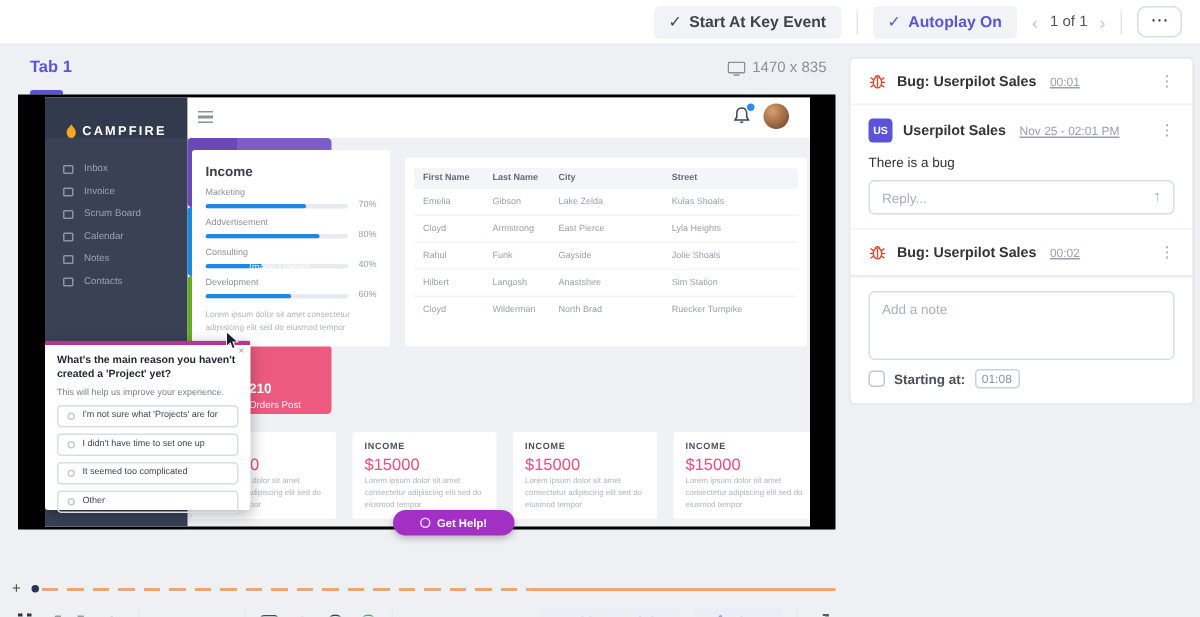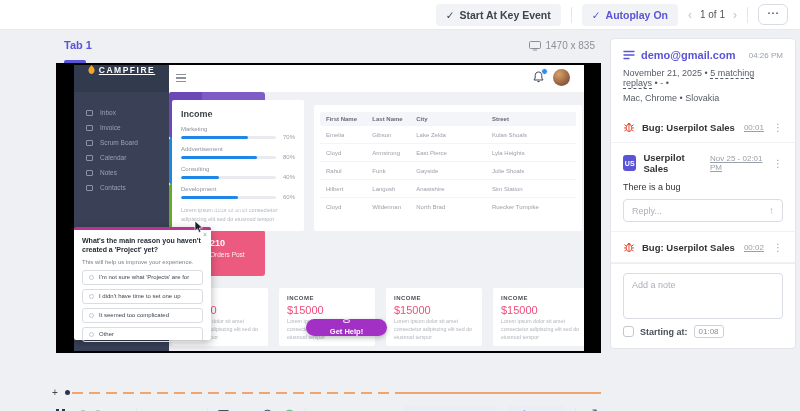--- a/index.html
+++ b/index.html
@@ -11,36 +11,36 @@
     display:flex; align-items:center; justify-content:flex-end; gap:10px; padding-right:12px; }
   .pillbtn { background:#f2f3f6; border-radius:4px; padding:5px 10px; font-size:10.5px;
     font-weight:bold; color:#3f4450; display:flex; align-items:center; gap:5px; cursor:pointer; }
   .pillbtn.purple { color:#5a54d6; }
   .vdiv { width:1px; height:16px; background:#e4e6ec; }
   .pager { display:flex; align-items:center; gap:8px; font-size:10px; color:#555; }
   .chev { color:#c0c3cb; font-size:12px; cursor:pointer; }
   .morebtn { border:1px solid #d9dce2; border-radius:6px; padding:1px 8px 4px;
     font-size:12px; color:#333; cursor:pointer; background:#fff; }
 
-  .main { display:flex;padding-left:44px; }
+  .main { display:flex; }
 
   
   .player { width:565px; position:relative; }
   .tabrow { height:33px; position:relative; }
   .tabname { position:absolute; left:20px; top:9px; font-size:11px; font-weight:bold; color:#5a54d6; }
   .tabind { position:absolute; left:20px; bottom:0; width:22px; height:3px; background:#5a54d6; border-radius:2px 2px 0 0; }
   .resbox { position:absolute; right:14px; top:10px; font-size:10px; color:#8a8f99;
     display:flex; align-items:center; gap:5px; }
 
   .video { position:absolute; left:12px; top:33px; width:545px; height:290px; background:#000; }
   .app { position:absolute; left:18px; top:2px; width:510px; height:286px; background:#f0f1f5; overflow:hidden; }
 
   .app-side { position:absolute; left:0; top:0; width:95px; height:100%; background:#3a4157; }
-  .app-logo { height:27px; background:#323a4d; color:#fff; display:flex; align-items:flex-start;
-    justify-content:center; gap:4px; font-size:8.5px; font-weight:bold; letter-spacing:1.5px;text-decoration:underline; }
+  .app-logo { height:27px; background:#323a4d; color:#fff; display:flex; align-items:flex-end;
+    justify-content:center; gap:4px; font-size:8.5px; font-weight:bold; letter-spacing:1.5px; }
   .app-menu { padding-top:13px; }
   .app-mi { display:flex; align-items:center; gap:7px; padding:4px 0 4px 12px; color:#99a1b4; font-size:6.5px; }
   .app-mi .mico { width:7px; height:6px; border:1px solid #8b93a7; border-radius:1px; flex:0 0 auto; }
 
   .app-head { position:absolute; left:95px; right:0; top:0; height:27px; background:#fff; }
   .hamb { position:absolute; left:7px; top:9px; width:10px; }
   .hamb i { display:block; height:1.4px; background:#8c919b; margin-bottom:2px; }
   .bell { position:absolute; right:40px; top:6px; color:#3c4358; }
   .bellbadge { position:absolute; right:36px; top:3px; width:7px; height:7px; border-radius:50%;
     background:#2f8df2; border:1px solid #fff; }
@@ -62,31 +62,31 @@
   .table-card { left:145px; top:13px; width:268px; height:126px; padding:7px 6px; }
   .t-head { display:flex; background:#f4f5f8; border-radius:2px; padding:4px 6px; }
   .t-head span { font-size:6px; color:#666b76; font-weight:bold; }
   .t-row { display:flex; padding:5.5px 6px; border-bottom:1px solid #f3f4f7; }
   .t-row span { font-size:6px; color:#9ba0aa; }
   .c1{width:19%;} .c2{width:18%;} .c3{width:31%;} .c4{width:32%;}
 
   .statcard { top:145px; width:96px; height:46px; border-radius:3px; display:flex; overflow:hidden; }
   .stat-ico { width:33px; display:flex; align-items:center; justify-content:center; color:#fff; }
   .stat-body { padding:8px 0 0 8px; color:#fff; }
-  .stat-val { font-size:9px; font-weight:bold; }
+  .stat-val { font-size:9px; font-weight:bold;margin-top:16px; }
   .stat-lab { font-size:6.5px; opacity:.9; margin-top:3px; }
 
   .moneycard { top:196px; width:96px; height:58px; padding:7px 8px; }
   .m-lab { font-size:6px; font-weight:bold; color:#4a4f59; letter-spacing:.5px; }
   .m-val { font-size:11px; color:#ef4e7b; margin:3px 0 2px; }
   .m-cap { font-size:5.3px; color:#b0b4bc; line-height:1.5; }
 
-  .gethelp { position:absolute; left:250px; top:256px; width:81px; height:17px; background:#a230c5;
+  .gethelp { position:absolute; left:250px; top:277px; width:81px; height:17px; background:#a230c5;
     border-radius:9px; color:#fff; font-size:7.5px; font-weight:bold; display:flex; align-items:center;
-    justify-content:center; gap:4px; box-shadow:0 2px 5px rgba(0,0,0,.25); z-index:6; cursor:pointer;flex-direction:column; }
+    justify-content:center; gap:4px; box-shadow:0 2px 5px rgba(0,0,0,.25); z-index:6; cursor:pointer; }
   .gh-ico { width:7px; height:7px; border:1px solid rgba(255,255,255,.8); border-radius:50%; }
 
   .survey { position:absolute; left:18px; top:164px; width:137px; height:113px; background:#fff;
     border-top:3px solid #b8358e; border-radius:2px; box-shadow:0 3px 10px rgba(0,0,0,.3);
     padding:6px 8px; z-index:5; }
   .sv-close { position:absolute; right:4px; top:1px; font-size:7px; color:#999; cursor:pointer; }
   .sv-title { font-size:7px; font-weight:bold; color:#1f2430; line-height:1.35; }
   .sv-sub { font-size:6px; color:#7a7f89; margin:4px 0 5px; }
   .sv-opt { border:1px solid #d9dce2; border-radius:3px; padding:3.5px 6px; margin-bottom:4px;
     display:flex; align-items:center; gap:5px; font-size:6px; color:#3f4450; cursor:pointer; }
@@ -487,35 +487,20 @@
     <span class="vdiv"></span>
     <span class="cico">
       <svg width="12" height="12" viewBox="0 0 12 12" fill="none" stroke="#555b66" stroke-width="1.2">
         <path d="M7.5 1 L11 1 L11 4.5 M11 1 L6.8 5.2 M4.5 11 L1 11 L1 7.5 M1 11 L5.2 6.8"></path>
       </svg>
     </span>
   </div>
 </div>
 
 <div class="panel">
-  <div class="p-head">
-    <div class="p-row1">
-      <svg width="12" height="10" viewBox="0 0 12 10">
-        <path d="M1 1.5 H11 M1 5 H11 M1 8.5 H6" stroke="#5a54d6" stroke-width="1.4" stroke-linecap="round"></path>
-      </svg>
-      <span class="p-email">demo@gmail.com</span>
-      <span class="p-time">04:26 PM</span>
-    </div>
-    <div class="p-meta">
-      <span>November 21, 2025 •</span>
-      <a>5 matching replays</a>
-      <span>• - •</span>
-    </div>
-    <div class="p-dev">Mac, Chrome • Slovakia</div>
-  </div>
 
 
   <div class="note-row">
     <svg width="12" height="12" viewBox="0 0 13 13" fill="none" stroke="#e0452e" stroke-width="1">
       <ellipse cx="6.5" cy="7.5" rx="3" ry="4"></ellipse>
           <path d="M4.8 3.8 a1.8 1.8 0 0 1 3.4 0"></path>
       <path d="M3.5 5.5 L1.5 4 M3.3 7.5 L1 7.5 M3.5 9.5 L1.5 11 M9.5 5.5 L11.5 4 M9.7 7.5 L12 7.5 M9.5 9.5 L11.5 11 M6.5 4 L6.5 11"></path>
     </svg>
     <span class="note-title">Bug: Userpilot Sales</span>
     <span class="note-time">00:01</span>

